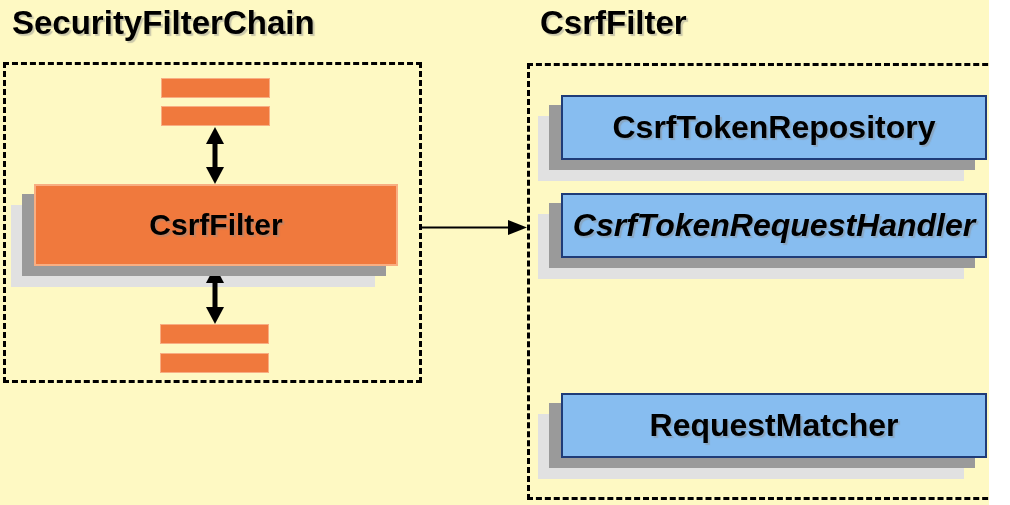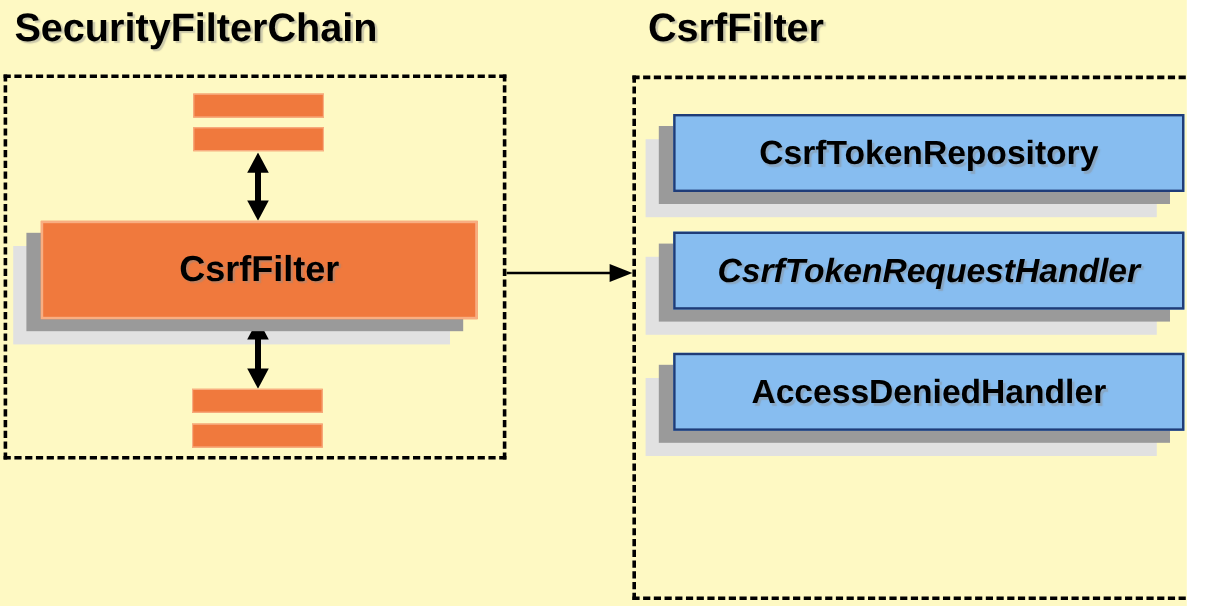--- a/index.html
+++ b/index.html
@@ -70,21 +70,21 @@
     text-shadow: 2px 2px 1px rgba(140,140,140,0.45);
   }
   .face-orange {
     background:var(--orange_fill);
     border:2px solid var(--orange_border);
     font-size:30px;
   }
   .face-blue {
     background:var(--blue_fill);
     border:2px solid var(--blue_border);
-    font-size:28px;
+    font-size:32px;
   }
 
   .csrf-filter-stack { left:28px; top:119px; width:364px; height:82px; }
 
   .comp { left:31px; width:426px; height:65px; }
   .comp-1 { top:29px;  }
   .comp-2 { top:127px;font-style:italic; }
   .comp-3 { top:228px; }
   .comp-4 { top:327px; }
 
@@ -135,19 +135,19 @@
   <div class="dashed-box dashed-right">
 
     <div class="stack comp comp-1">
       <div class="face face-blue">CsrfTokenRepository</div>
     </div>
 
     <div class="stack comp comp-2">
       <div class="face face-blue">CsrfTokenRequestHandler</div>
     </div>
 
-    <div class="stack comp comp-3">
-      <div class="face face-blue">AccessDeniedHandler</div>
+
+    <div class="stack comp comp-4">
+      <div class="face face-blue">RequestMatcher</div>
     </div>
-
   </div>
 
 </div>
 
 </body></html>

